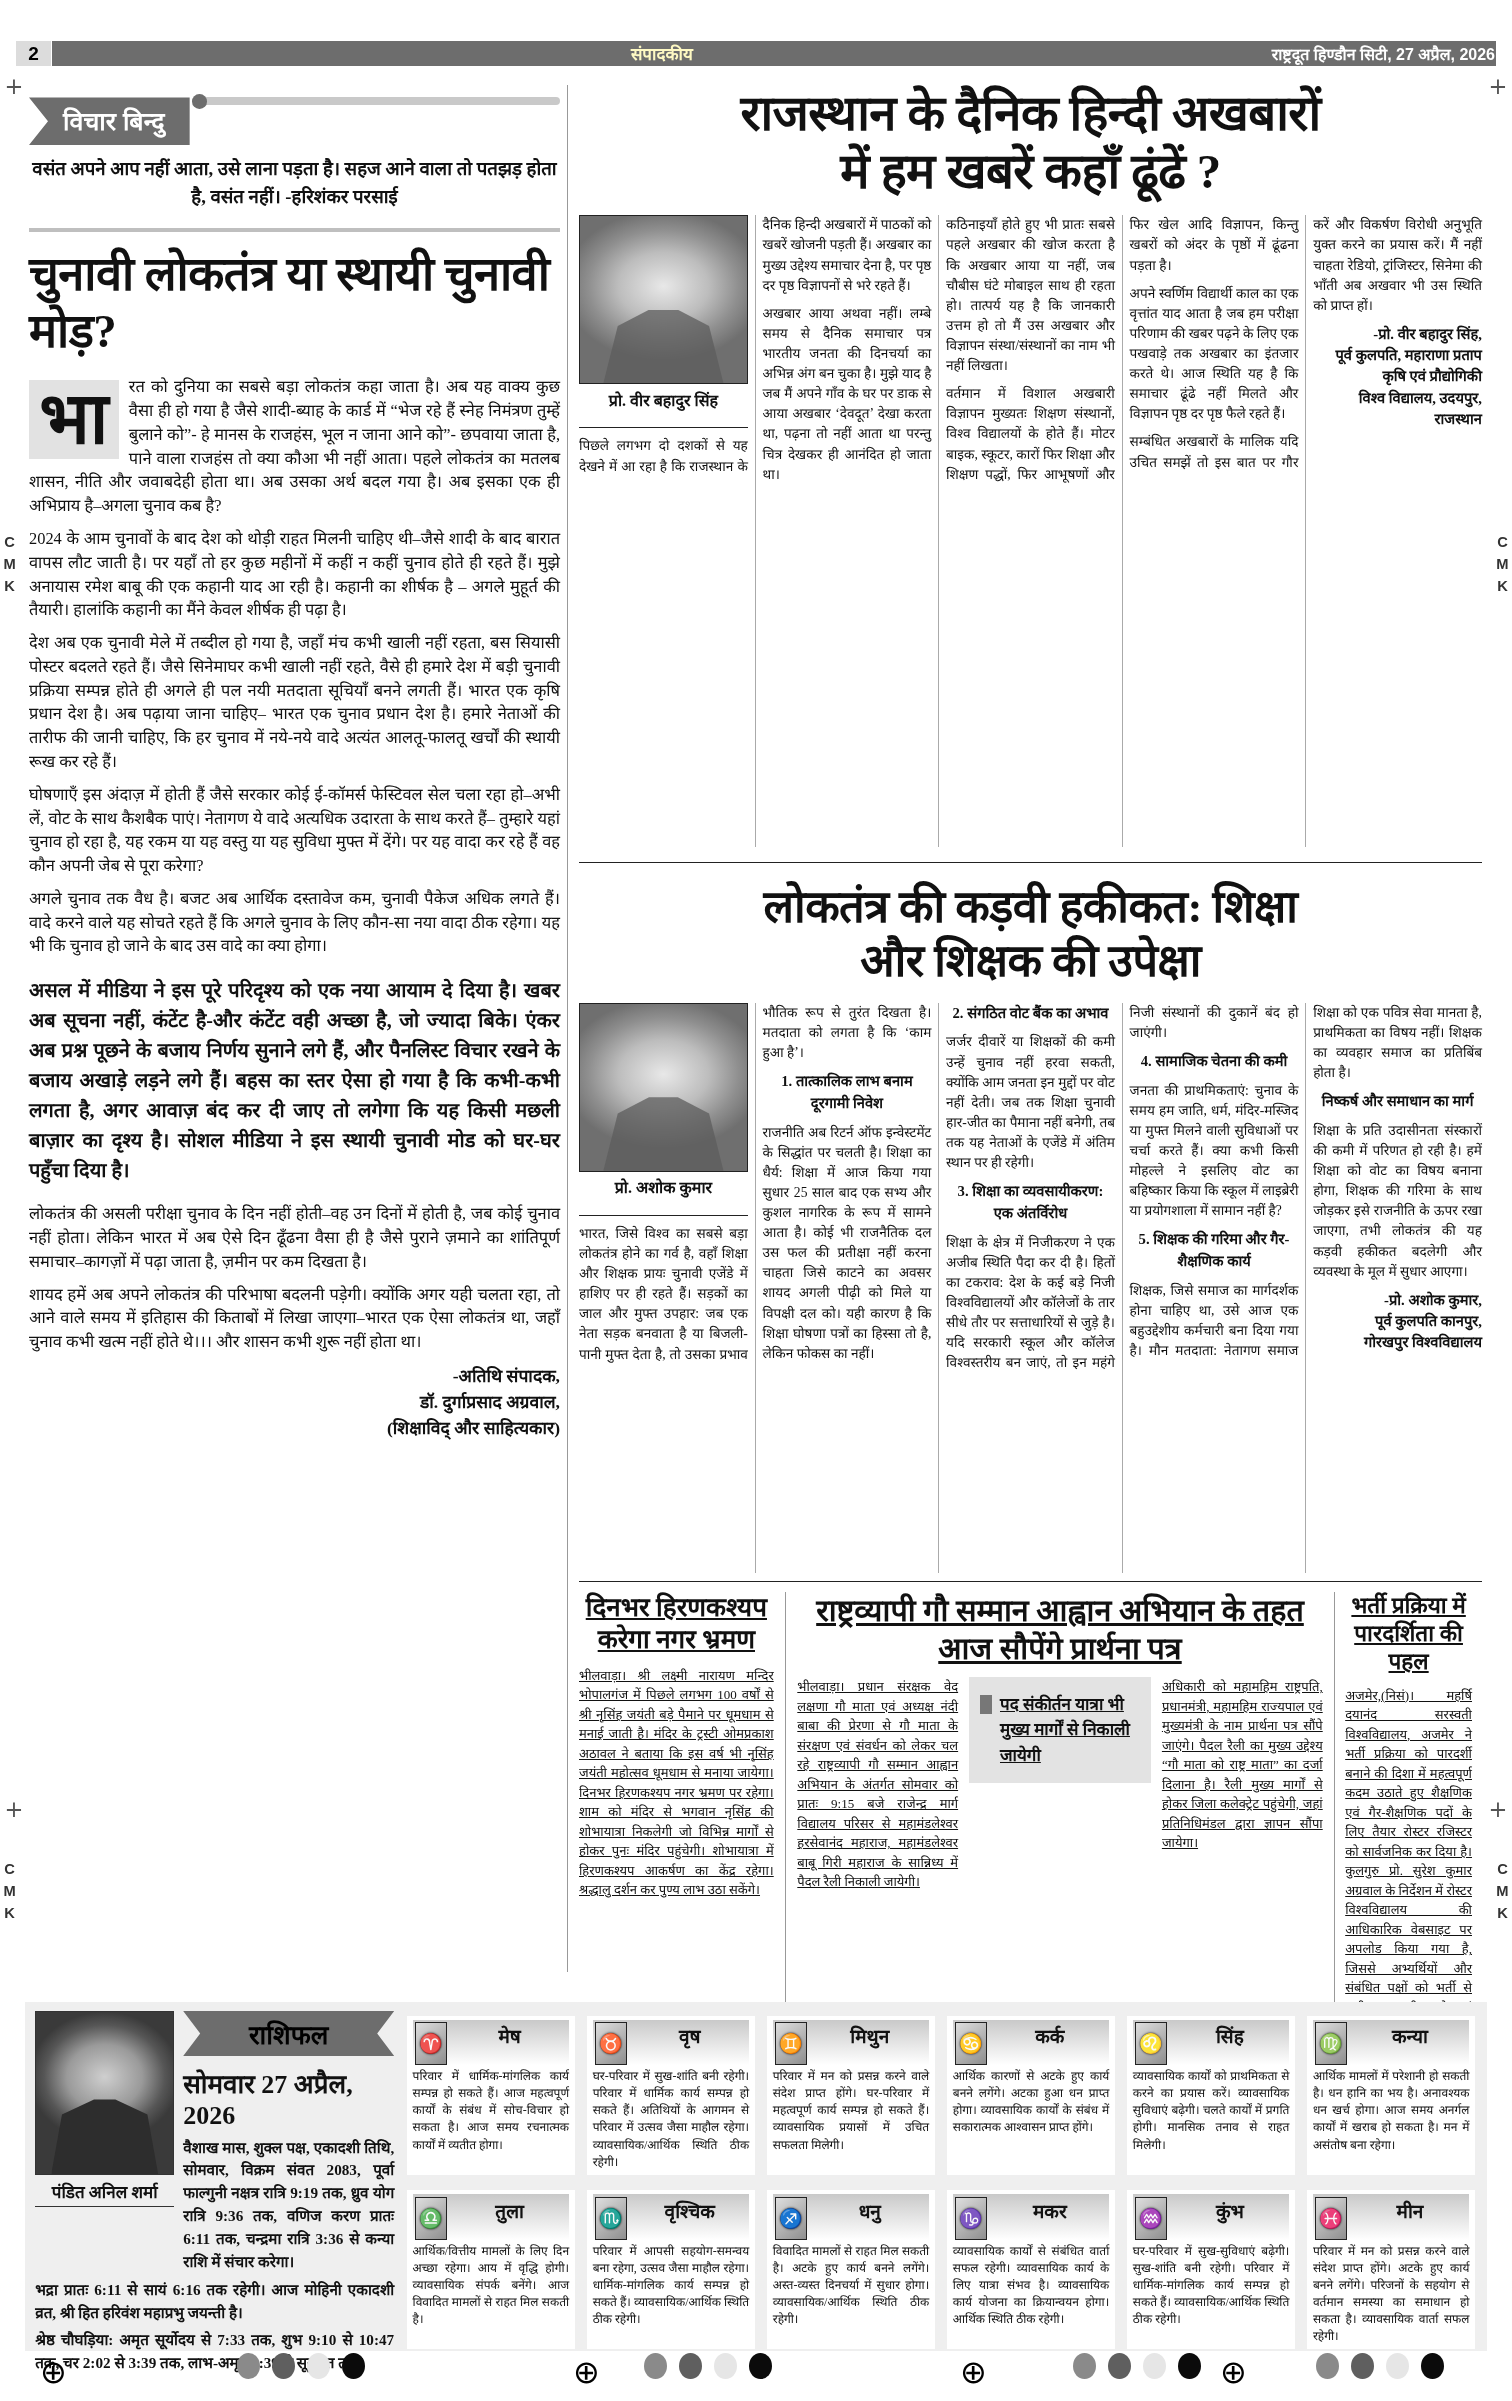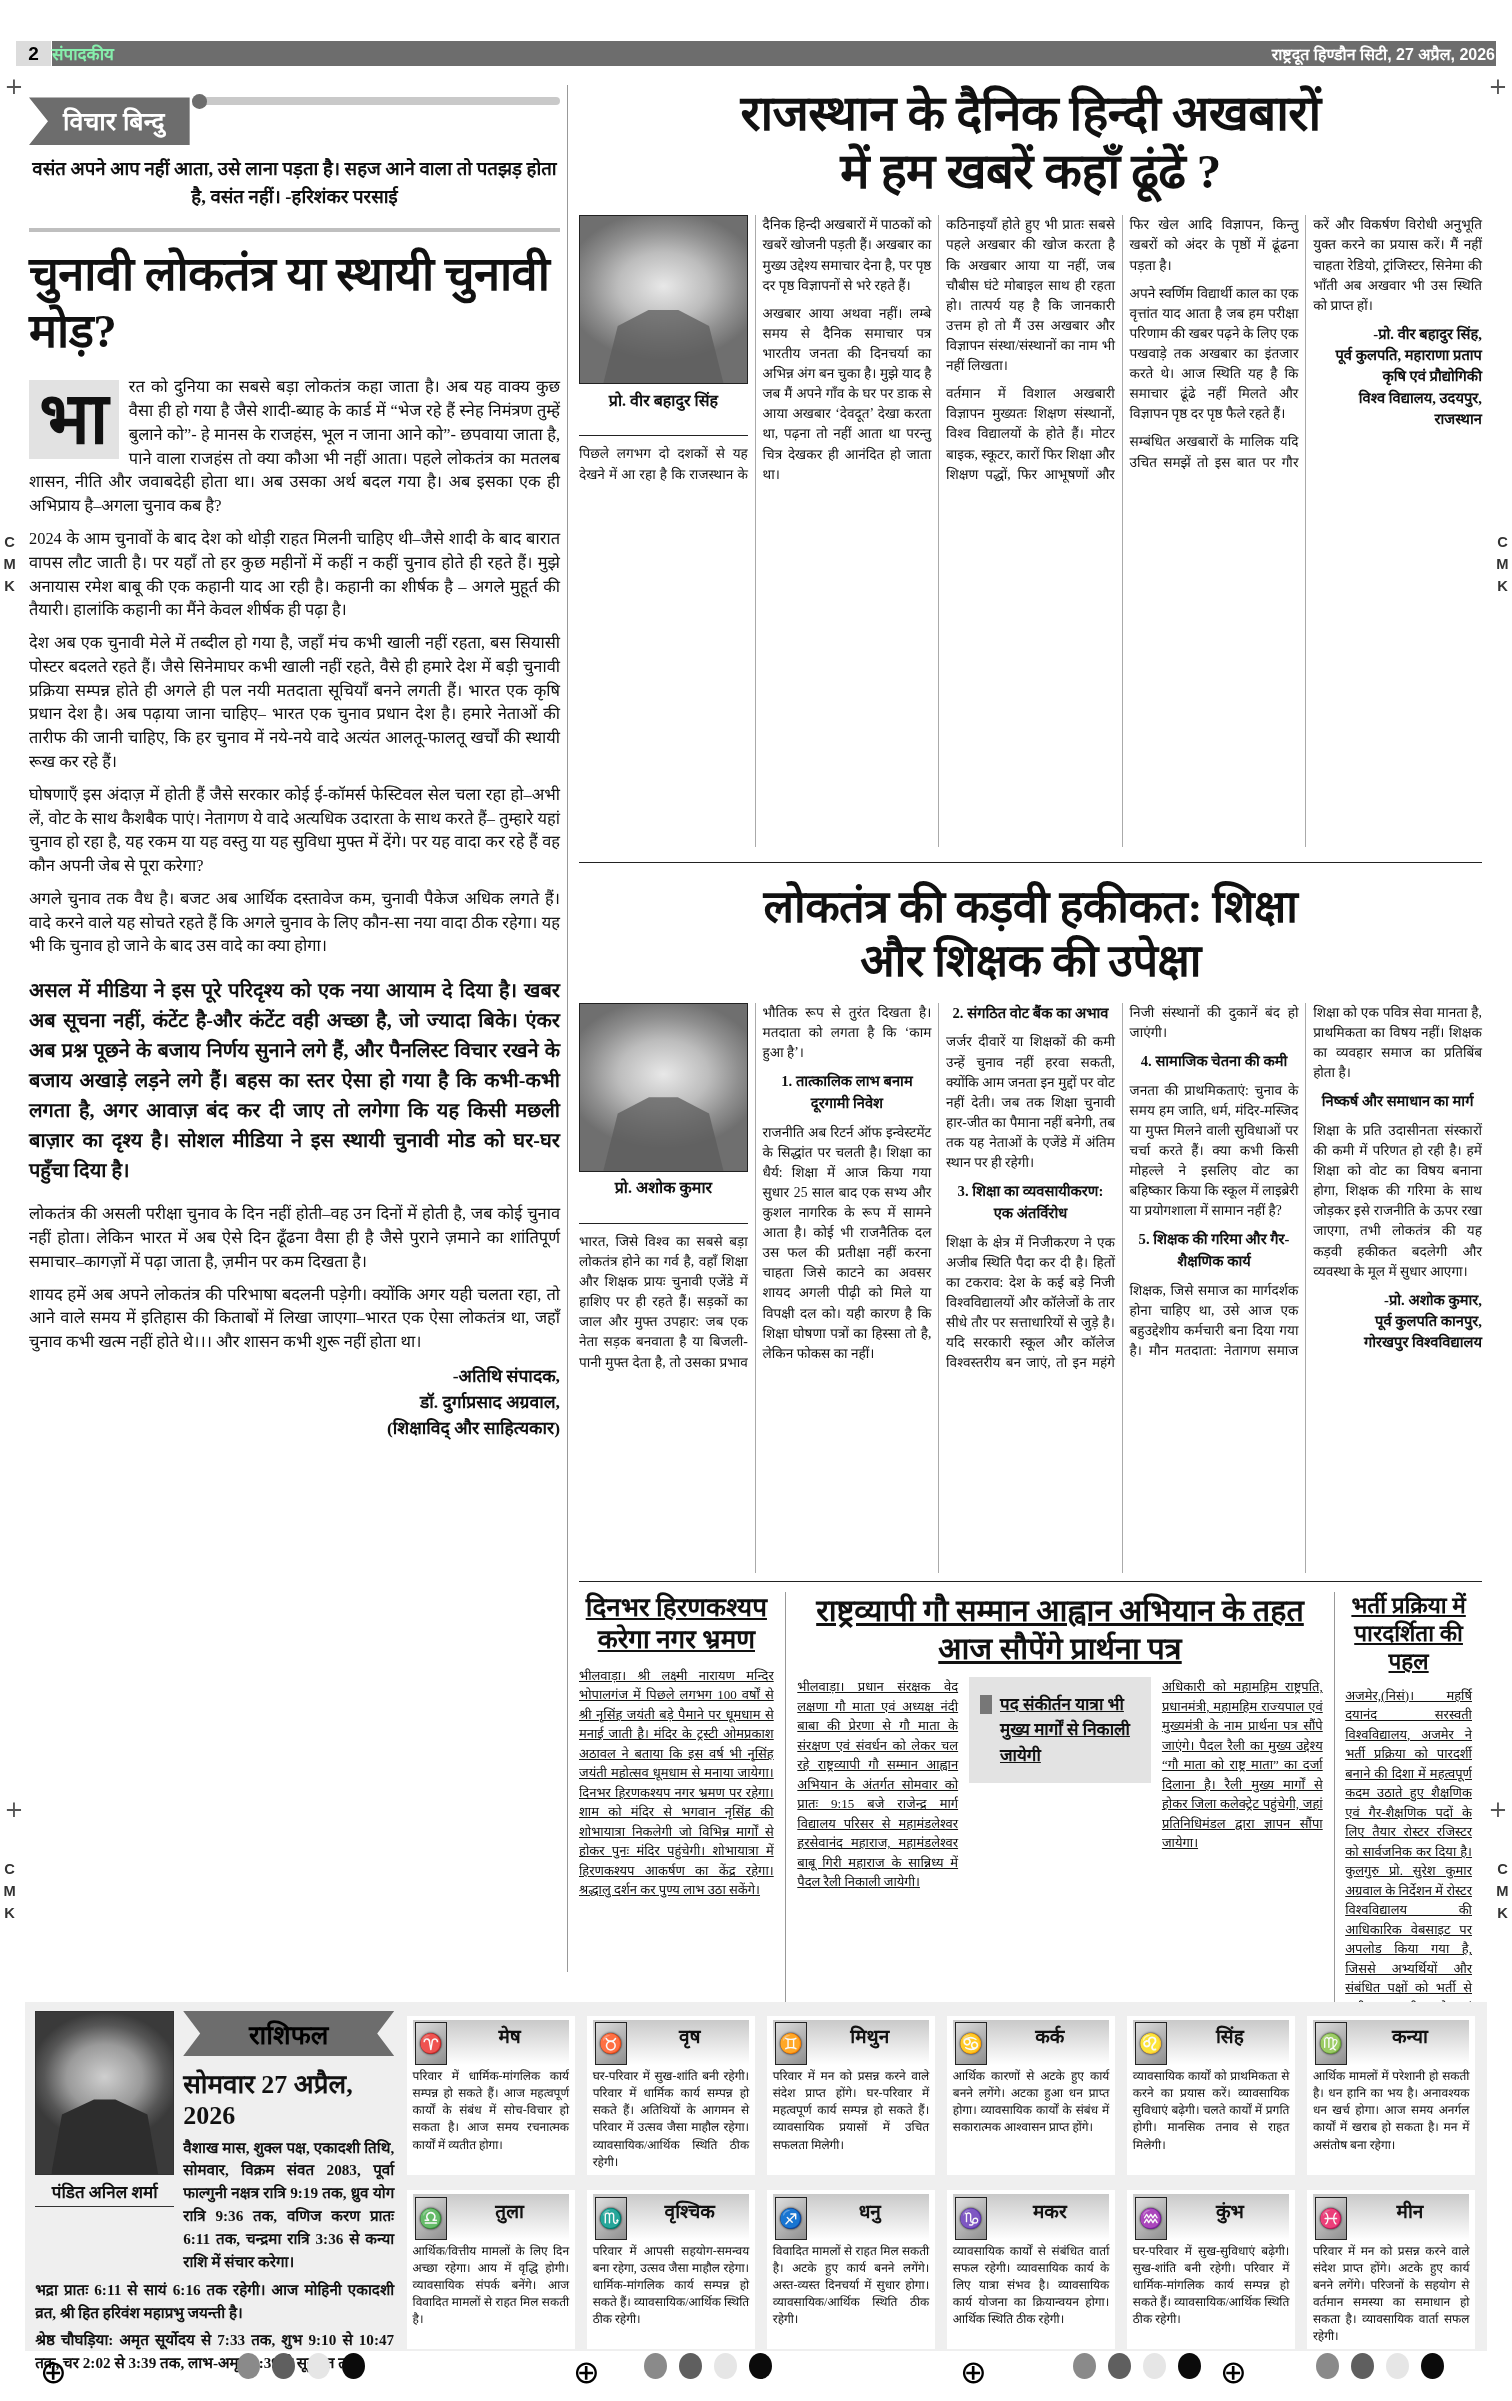--- a/index.html
+++ b/index.html
@@ -6,21 +6,21 @@
   body { background:#ffffff; font-family:"Liberation Serif", serif; color:#111; }
   .page { position:relative; width:1512px; height:2401px; background:#fff; overflow:hidden; }
 
   
   .crop { position:absolute; font-size:22.6px; color:#555; font-family:"DejaVu Sans", sans-serif; }
   .cmk { position:absolute; font-family:"Liberation Sans", sans-serif; font-weight:bold; font-size:14.7px; color:#333; line-height:1.5; text-align:center; }
 
   
   .masthead { position:absolute; left:16px; right:16px; top:41px; height:25px; background:#6d6d6d; display:flex; align-items:center; }
   .pageno { width:36px; height:25px; background:#dcdcdc; color:#000; font-family:"Liberation Sans", sans-serif; font-size:19px; font-weight:bold; display:flex; align-items:center; justify-content:center; border-right:1.7px solid #fff; }
-  .mast-center { flex:1; color:#86efac; font-size:17px; font-weight:bold; font-family:"Liberation Sans", sans-serif; }
+  .mast-center { flex:1; text-align:center; color:#fef9c3; font-size:17px; font-weight:bold; font-family:"Liberation Sans", sans-serif; }
   .mast-right { color:#fff; font-size:16px; font-weight:bold; padding-right:1px; font-family:"Liberation Sans", sans-serif; }
 
   
   .left-col { position:absolute; left:29px; top:85px; width:531px; }
   .vrule { position:absolute; left:567px; top:85px; bottom:429px; width:1.1px; background:#999; }
 
   .ribbon-row { display:flex; align-items:flex-start; height:43px; margin-top:12.4px; }
   .ribbon { background:#6d6d6d; color:#fff; font-weight:bold; font-size:25px; font-family:"Liberation Sans", sans-serif; padding:5.6px 25px 8px 34px; clip-path:polygon(0 0,100% 0,100% 100%,0 100%,19px 50%); }
   .ribbon-line { flex:1; height:8px; background:#c9c9c9; margin-left:8px; border-radius:4px; position:relative; }
   .ribbon-line::before { content:""; position:absolute; left:-5.6px; top:-3.4px; width:14.7px; height:14.7px; background:#6d6d6d; border-radius:50%; }
@@ -40,21 +40,21 @@
   .right-area { position:absolute; left:579px; top:85px; width:903px; }
   .headline-xl { text-align:center; font-weight:bold; font-size:49px; line-height:1.18; letter-spacing:-0.6px; }
   .art1-rule { border-top:1.7px double #222; margin:14.7px 0 0 0; }
 
   .cols5 { column-count:5; column-gap:14.7px; column-rule:0.6px solid #aaa; text-align:justify; font-size:13.6px; line-height:1.48; margin-top:14.7px; }
   .cols5 p { margin-bottom:8px; }
   .photo-fig { break-inside:avoid; margin-bottom:8px; }
   .photo { width:100%; height:169px; border:1.7px solid #222;
            background: radial-gradient(ellipse 60% 45% at 50% 42%, #e8e8e8 0%, #bdbdbd 45%, #8f8f8f 75%, #6f6f6f 100%); position:relative; }
   .photo::after { content:""; position:absolute; left:50%; bottom:0; transform:translateX(-50%); width:72%; height:44%; background:#5c5c5c; clip-path:polygon(0 100%,12% 22%,38% 0,62% 0,88% 22%,100% 100%); opacity:.75; }
-  .photo-cap { text-align:center; font-weight:bold; font-size:16px; padding-top:4.5px; border-bottom:1.1px solid #222; padding-bottom:23px; }
+  .photo-cap { text-align:center; font-weight:bold; font-size:16px; padding-top:4.5px; border-bottom:1.1px solid #222; padding-bottom:15px; }
   .art-sign { font-weight:bold; text-align:right; font-size:14.7px; line-height:1.45; }
   .subhead { font-weight:bold; text-align:center; font-size:14.7px; }
 
   .headline-lg { text-align:center; font-weight:bold; font-size:45px; line-height:1.2; margin-top:17px; letter-spacing:-0.6px; }
 
   
   .briefs { display:flex; margin-top:8px; border-top:1.1px solid #222; padding-top:10.2px;text-decoration:underline; }
   .brief-a { width:207px; padding-right:11.3px; border-right:0.6px solid #999; }
   .brief-b { width:549px; padding:0 11.3px; border-right:0.6px solid #999; }
   .brief-c { width:137px; padding-left:10.2px; }

